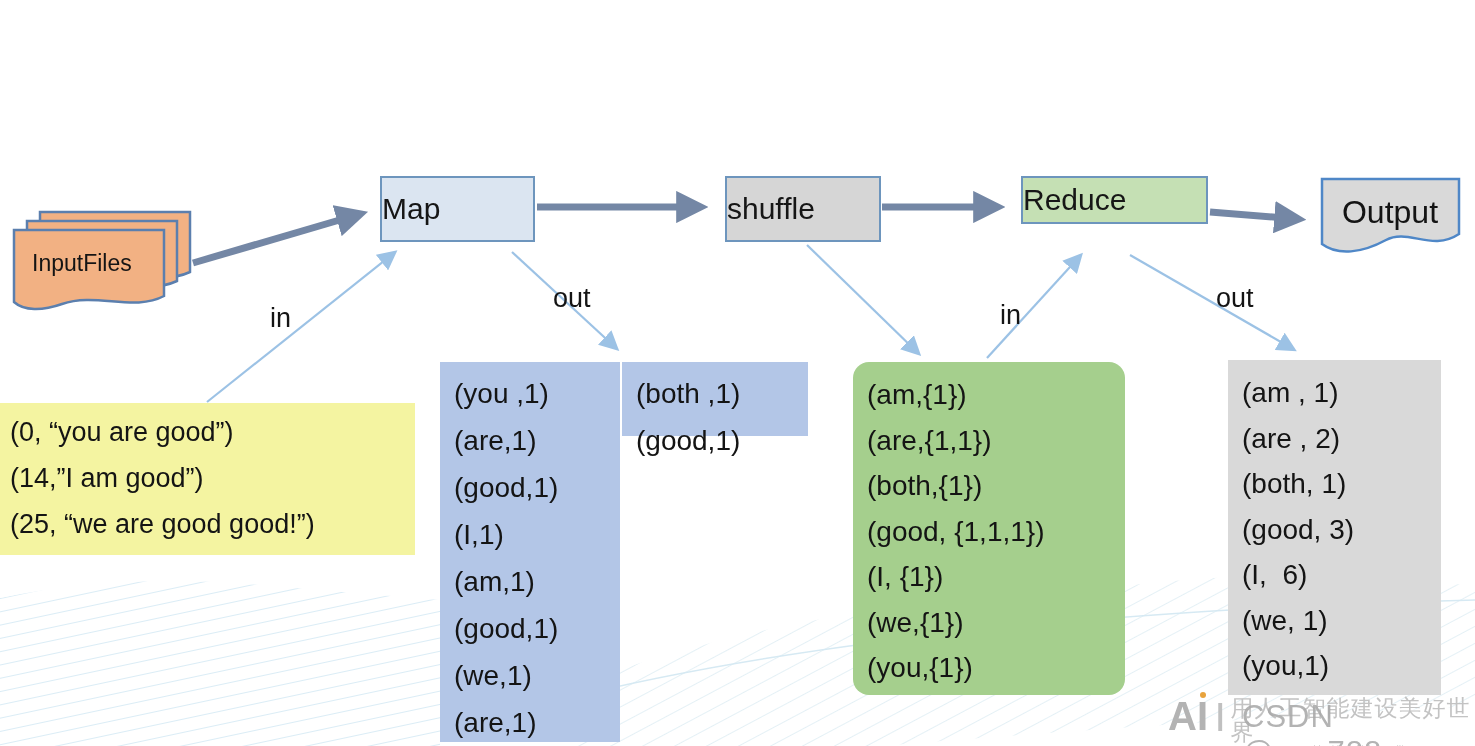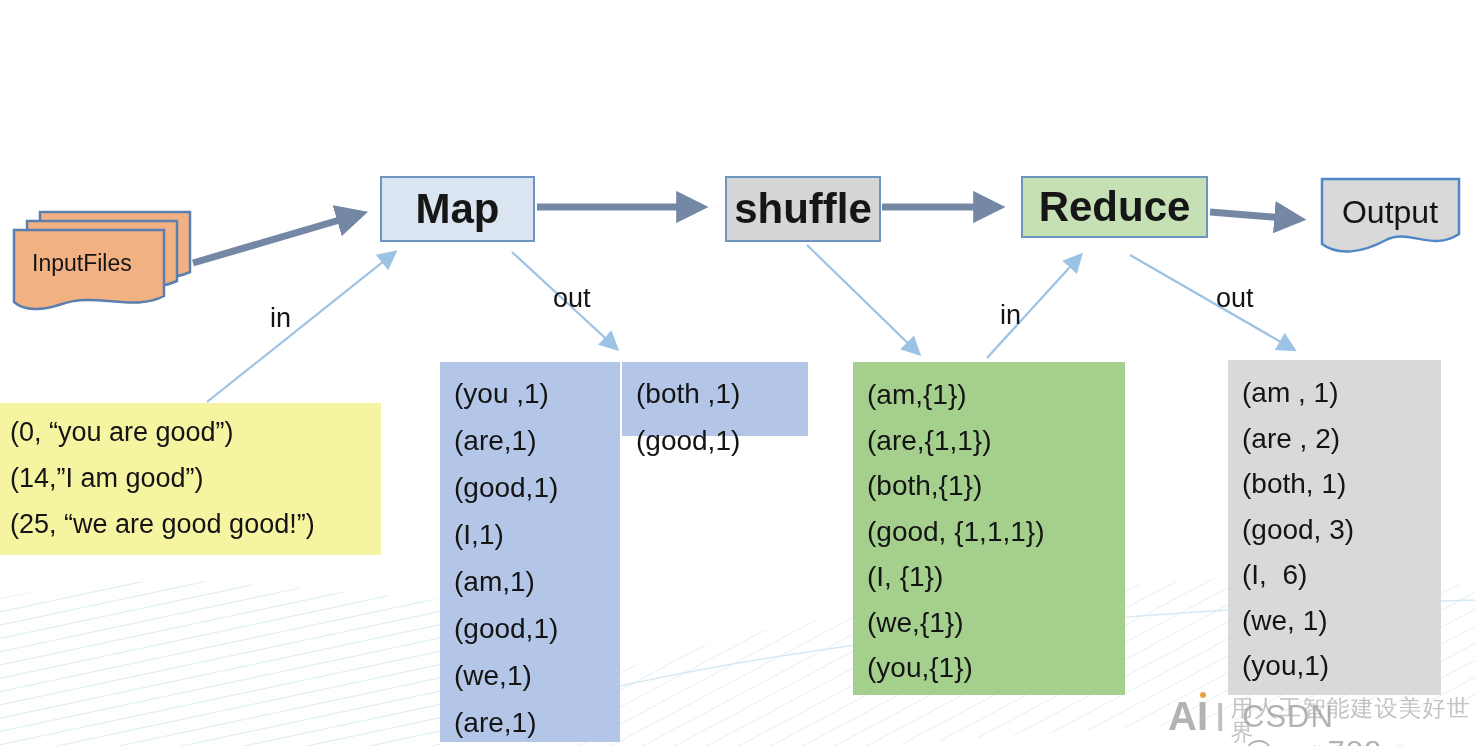--- a/index.html
+++ b/index.html
@@ -3,22 +3,22 @@
 <meta charset="utf-8">
 <style>
   html,body{margin:0;padding:0;background:#fff;}
   #stage{
     position:relative;width:1475px;height:746px;overflow:hidden;
     font-family:"Liberation Sans",sans-serif;color:#1a1a1a;background:#ffffff;
   }
   svg.layer{position:absolute;left:0;top:0;width:1475px;height:746px;pointer-events:none;}
   .box{position:absolute;box-sizing:border-box;}
   .stage-box{
-    display:flex;align-items:center;justify-content:center;
-    border:2px solid #6d95bd;font-size:42px;color:#161616;font-weight:bold;
+    display:flex;align-items:center;
+    border:2px solid #6d95bd;font-size:30px;color:#161616;
   }
   .src-box{
     background:#d9d9d9;border:1px solid #c8c8c8;
     padding:6px 14px;font-size:29px;line-height:46px;color:#141414;
   }
   .data-box{padding:8px 0 0 14px;font-size:28px;line-height:47px;color:#141414;}
   .data-box .line{white-space:pre;}
   .edge-label{position:absolute;font-size:27px;color:#141414;}
   .shape-label{position:absolute;color:#141414;}
   #watermark{position:absolute;left:1168px;top:696px;display:flex;align-items:flex-start;}
@@ -85,53 +85,53 @@
 
 
   <div class="shape-label" style="left:32px;top:250px;font-size:23px;">InputFiles</div>
 
   <div class="box stage-box" style="left:380px;top:176px;width:155px;height:66px;background:#dbe5f1;">
     <span>Map</span>
   </div>
   <div class="box stage-box" style="left:725px;top:176px;width:156px;height:66px;background:#d6d6d6;">
     <span>shuffle</span>
   </div>
-  <div class="box stage-box" style="left:1021px;top:176px;width:187px;height:62px;background:#c5e0b4;">
+  <div class="box stage-box" style="left:1021px;top:176px;width:187px;height:48px;background:#c5e0b4;">
     <span>Reduce</span>
   </div>
 
   <div class="shape-label" style="left:1330px;top:194px;width:120px;text-align:center;font-size:32px;">Output</div>
 
   <div class="edge-label" style="left:270px;top:303px;">in</div>
   <div class="edge-label" style="left:553px;top:283px;">out</div>
   <div class="edge-label" style="left:1000px;top:300px;">in</div>
   <div class="edge-label" style="left:1216px;top:283px;">out</div>
 
-  <div class="box data-box" style="left:0;top:403px;width:381px;height:152px;background:#f4f4a1;font-size:27px;line-height:46px;padding:6px 0 0 10px;">
+  <div class="box data-box" style="left:0;top:403px;width:415px;height:152px;background:#f4f4a1;font-size:27px;line-height:46px;padding:6px 0 0 10px;">
       <div class="line">(0, “you are good”)</div>
       <div class="line">(14,”I am good”)</div>
       <div class="line">(25, “we are good good!”)</div>
     </div>
 
   <div class="box data-box" style="left:440px;top:362px;width:180px;height:380px;background:#b3c6e7;">
       <div class="line">(you ,1)</div>
       <div class="line">(are,1)</div>
       <div class="line">(good,1)</div>
       <div class="line">(I,1)</div>
       <div class="line">(am,1)</div>
       <div class="line">(good,1)</div>
       <div class="line">(we,1)</div>
       <div class="line">(are,1)</div>
     </div>
   <div class="box data-box" style="left:622px;top:362px;width:186px;height:74px;background:#b3c6e7;">
       <div class="line">(both ,1)</div>
       <div class="line">(good,1)</div>
     </div>
 
-  <div class="box data-box" style="left:853px;top:362px;width:272px;height:333px;background:#a5cf8d;line-height:45.5px;padding-top:10px;">
+  <div class="box data-box" style="left:853px;top:362px;width:272px;height:333px;background:#a5cf8d;line-height:45.5px;padding-top:10px;border-radius:16px;">
       <div class="line">(am,{1})</div>
       <div class="line">(are,{1,1})</div>
       <div class="line">(both,{1})</div>
       <div class="line">(good, {1,1,1})</div>
       <div class="line">(I, {1})</div>
       <div class="line">(we,{1})</div>
       <div class="line">(you,{1})</div>
     </div>
 
   <div class="box data-box" style="left:1228px;top:360px;width:213px;height:335px;background:#d9d9d9;line-height:45.5px;padding-top:10px;">

